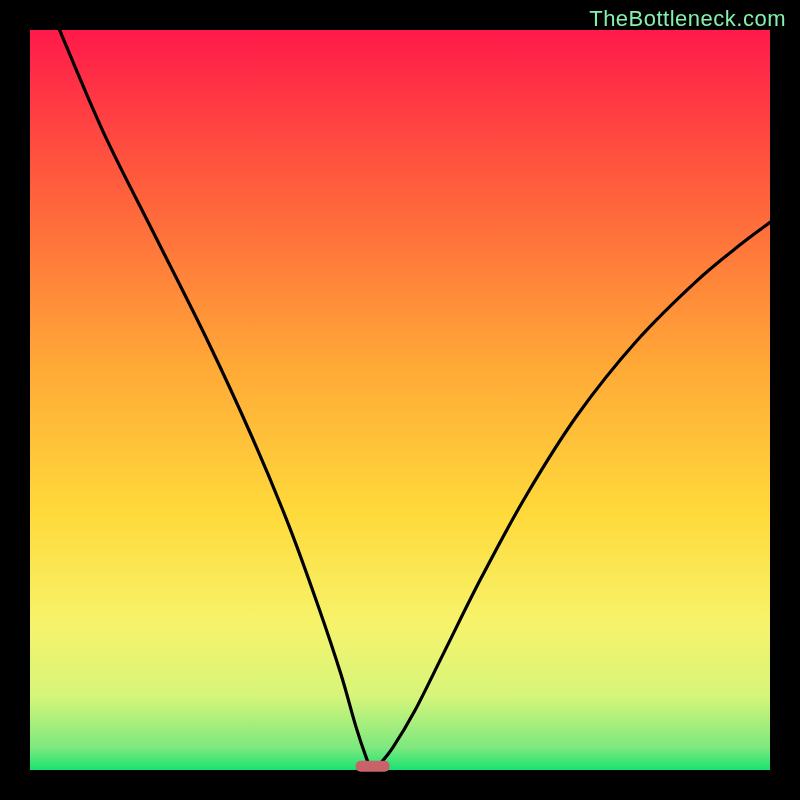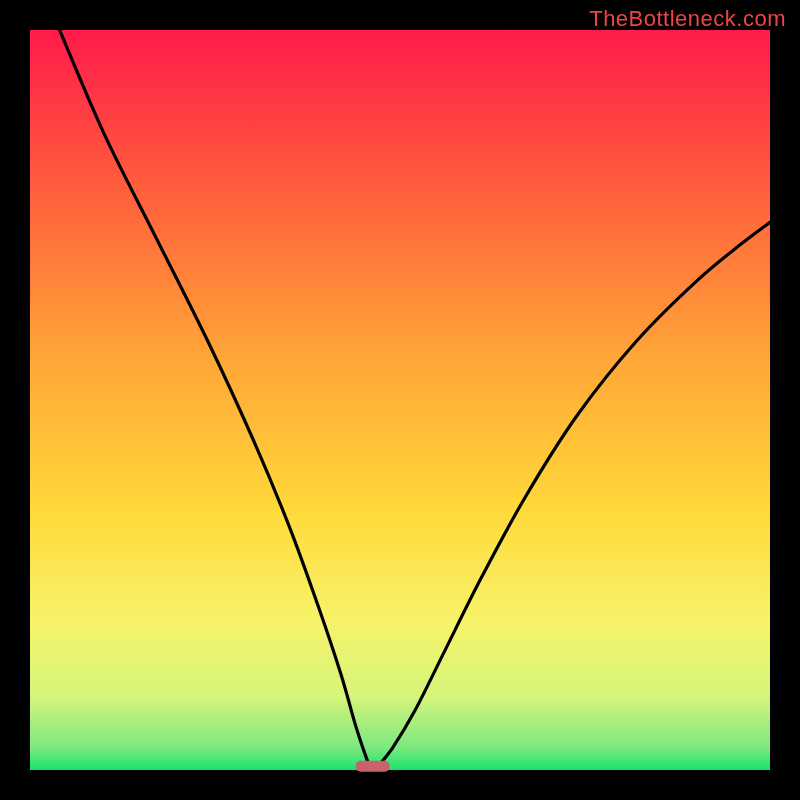--- a/index.html
+++ b/index.html
@@ -16,21 +16,21 @@
     width: 800px;
     height: 800px;
   }
   svg {
     display: block;
   }
   .watermark {
     position: absolute;
     top: 6px;
     right: 14px;
-    color: #ef4444;
+    color: #86efac;
     font-size: 22px;
     font-weight: 500;
     letter-spacing: 0.5px;
     user-select: none;
   }
 </style>
 </head>
 <body>
 
 <div class="canvas-wrap">

